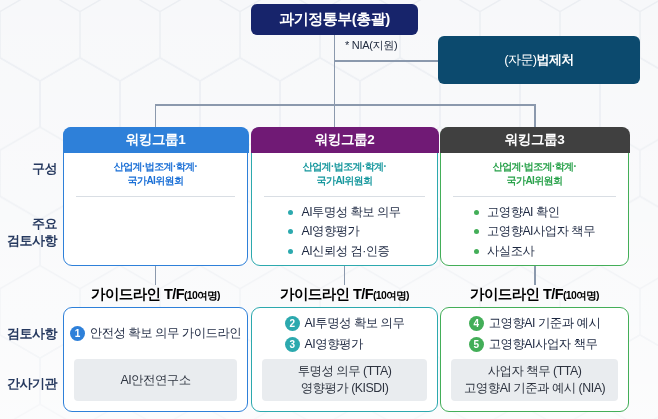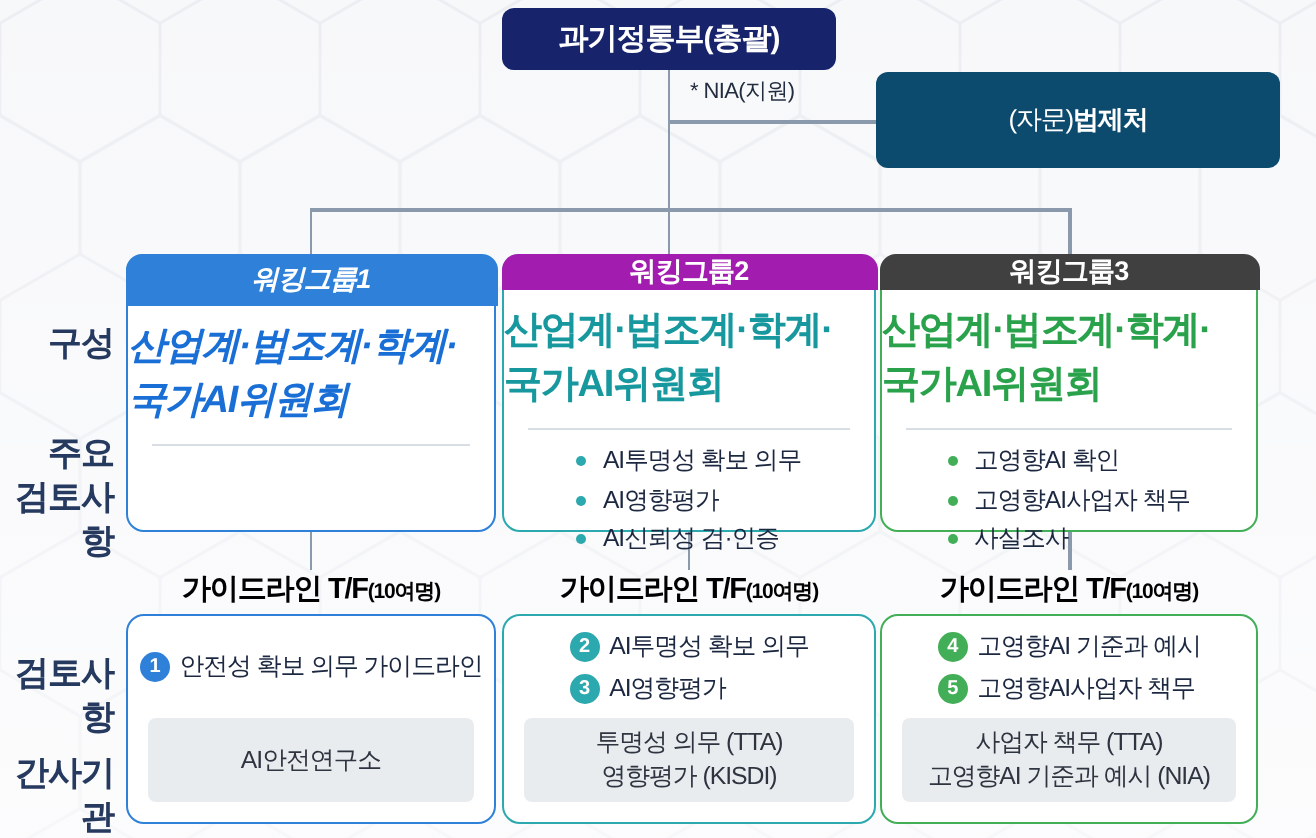--- a/index.html
+++ b/index.html
@@ -12,32 +12,32 @@
   .ministry{position:absolute;left:251px;top:4px;width:167px;height:31px;background:#17246b;
     border-radius:6px;color:#fff;font-weight:bold;font-size:15px;display:flex;align-items:center;
     justify-content:center;letter-spacing:-0.5px;}
   .support-note{position:absolute;left:345px;top:38px;font-size:11px;color:#232d40;letter-spacing:-0.3px;}
 
   .advisory{position:absolute;left:438px;top:36px;width:202px;height:48px;background:#0c4a6e;
     border-radius:6px;color:#fff;font-size:13px;display:flex;flex-direction:column;align-items:center;
     justify-content:center;line-height:1.35;letter-spacing:-0.6px;}
   .advisory b{font-weight:bold;}
 
-  .rowlabel{position:absolute;width:57px;text-align:right;font-size:17px;font-weight:600;
+  .rowlabel{position:absolute;width:57px;text-align:right;font-size:13px;font-weight:600;
     color:#26395f;letter-spacing:-0.5px;line-height:1.3;}
 
   .col{position:absolute;top:127px;height:139px;box-sizing:border-box;background:#fff;
     border-radius:9px;border:1.5px solid;display:flex;flex-direction:column;}
-  .col1{left:63px;width:185px;border-color:#2e80d9;font-style:italic;}
+  .col1{left:63px;width:185px;border-color:#2e80d9;}
   .col2{left:251px;width:187px;border-color:#2ca9ae;}
   .col3{left:440px;width:189px;border-color:#43ae58;}
   .wg-head{height:26px;margin:-1.5px -1.5px 0;border-radius:8px 8px 0 0;color:#fff;font-weight:bold;
     font-size:13.5px;display:flex;align-items:center;justify-content:center;letter-spacing:-0.4px;}
-  .col1 .wg-head{background:#2e80d9;} .col2 .wg-head{background:#a21caf;} .col3 .wg-head{background:#404040;}
-  .wg-comp{text-align:left;font-size:19px;font-weight:bold;line-height:1.45;padding-top:7px;letter-spacing:-0.6px;}
+  .col1 .wg-head{background:#2e80d9;} .col2 .wg-head{background:#701a75;} .col3 .wg-head{background:#404040;}
+  .wg-comp{text-align:center;font-size:10px;font-weight:bold;line-height:1.45;padding-top:7px;letter-spacing:-0.6px;}
   .col1 .wg-comp{color:#1a6fd6;} .col2 .wg-comp{color:#17989e;} .col3 .wg-comp{color:#2aa24c;}
   .wg-div{border-top:1px solid #d9dee4;margin:7px 12px 4px;}
   .wg-ul{list-style:none;margin:0 auto;padding:2px 0 0 0;font-size:12.3px;color:#1c2740;
     letter-spacing:-0.5px;line-height:1.62;width:max-content;}
   .wg-ul li{position:relative;padding-left:13px;}
   .wg-ul li::before{content:"";position:absolute;left:0;top:7px;width:5px;height:5px;border-radius:50%;}
   .col1 .wg-ul li::before{background:#2e80d9;} .col2 .wg-ul li::before{background:#2ca9ae;}
   .col3 .wg-ul li::before{background:#43ae58;}
 
   .tf-title{position:absolute;top:285px;text-align:center;font-size:14.5px;font-weight:bold;

